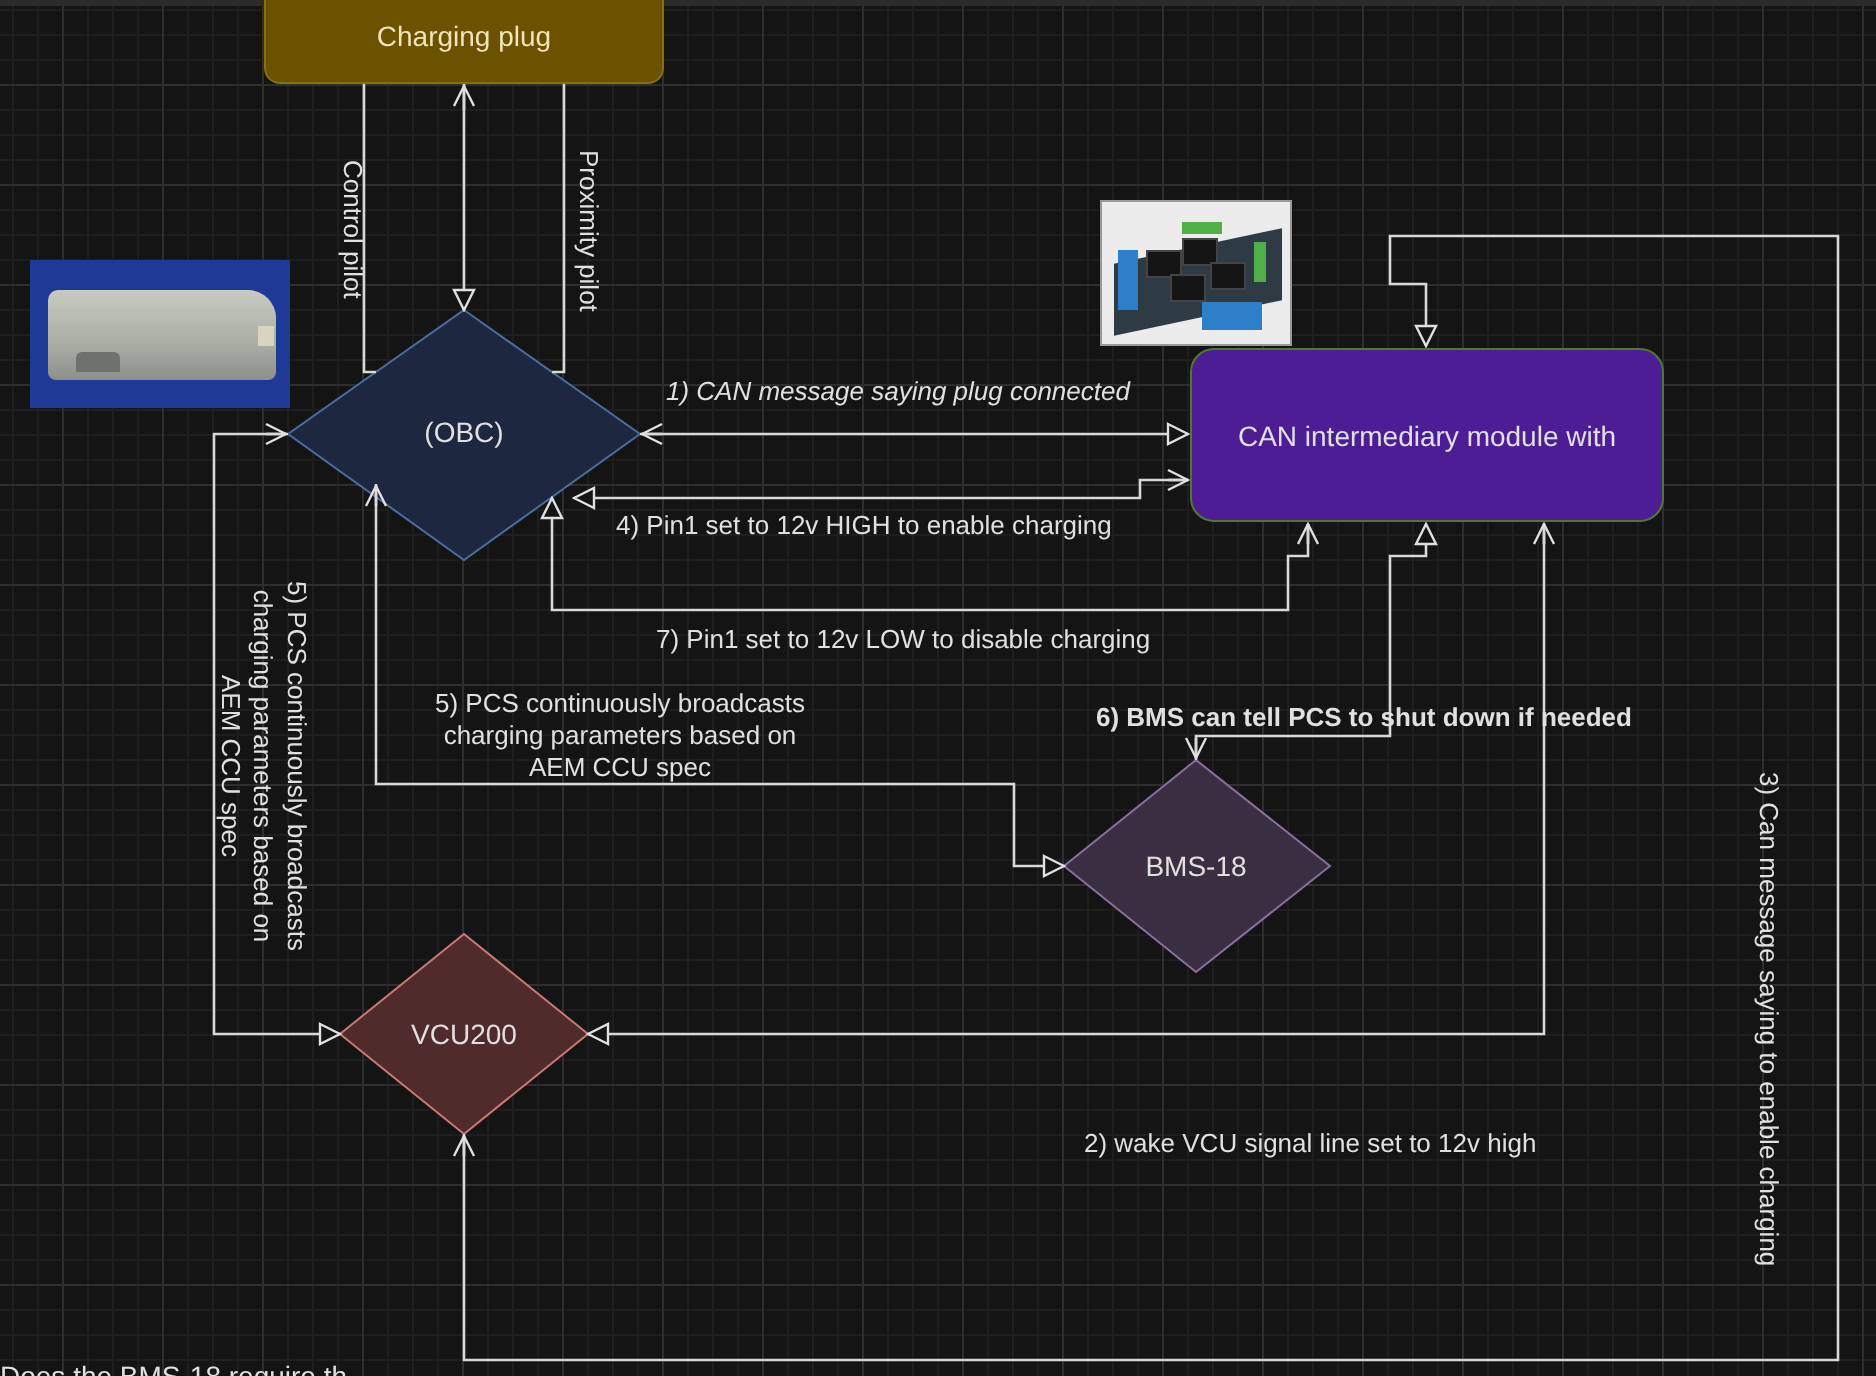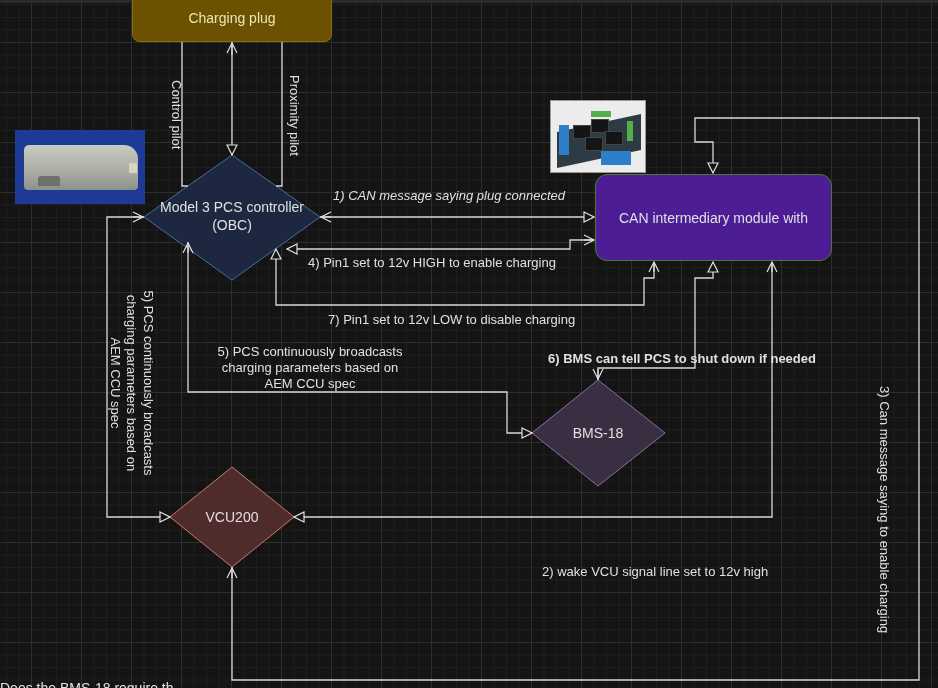--- a/index.html
+++ b/index.html
@@ -11,21 +11,21 @@
         linear-gradient(to bottom, #2e2e2e 1px, transparent 1px),
         linear-gradient(to right, #1e1e1e 1px, transparent 1px),
         linear-gradient(to bottom, #1e1e1e 1px, transparent 1px);
       background-size: 50px 50px, 50px 50px, 12.5px 12.5px, 12.5px 12.5px;
       background-position: 31px -8px, 31px -8px, 6px 4.5px, 6px 4.5px;
       font-family: "Liberation Sans", sans-serif;
       color: #e6e6e6;
     }
     .topbar { position: absolute; left: 0; top: 0; width: 938px; height: 3px; background: #2a2b2d; }
     svg.edges { position: absolute; left: 0; top: 0; }
-    .node { position: absolute; display: flex; align-items: center; justify-content: center; text-align: center; font-size: 14px; line-height: 18px; }
+    .node { position: absolute; display: flex; align-items: center; justify-content: center; text-align: right; font-size: 14px; line-height: 18px; }
     .plug { left: 132px; top: 0; width: 200px; height: 42px; background: #6a5200; border: 1px solid #8a6e10; border-top: none; border-radius: 0 0 8px 8px; color: #f0e4b8; box-sizing: border-box; padding-bottom: 6px; }
     .can { left: 595px; top: 174px; width: 237px; height: 87px; background: #4c1d95; border: 1px solid #4f7a2e; border-radius: 12px; box-sizing: border-box; color: #e0e0e0; }
     .lbl { position: absolute; font-size: 13px; line-height: 16px; color: #e0e0e0; white-space: nowrap; }
     .rot-cw { transform-origin: 0 0; transform: rotate(90deg); }
     .center { text-align: center; }
     .img-box { position: absolute; overflow: hidden; }
     .pcs-img { left: 15px; top: 130px; width: 130px; height: 74px; background: #1f3a96; }
     .pcs-img .body { position: absolute; left: 9px; top: 15px; width: 114px; height: 45px; background: linear-gradient(180deg,#c7cbc0,#a9ada4 60%,#8d908a); border-radius: 5px 14px 4px 4px; }
     .pcs-img .dent { position: absolute; left: 23px; top: 46px; width: 22px; height: 10px; background: #6f716c; border-radius: 3px 3px 0 0; }
     .pcs-img .tag { position: absolute; left: 114px; top: 33px; width: 8px; height: 10px; background: #d8d4c0; }
@@ -90,21 +90,20 @@
     <path d="M232,578 L232,568" marker-end="url(#open)"></path>
   </g>
 </svg>
 
 <div class="node plug">
   <span>Charging plug</span>
 </div>
 
 <div class="node" style="left:144px;top:196px;width:176px;height:40px;color:#e0e0e0;">
   <div>
-    <div>Model 3 PCS controller</div>
     <div>(OBC)</div>
   </div>
 </div>
 
 <div class="node can">
   <div>
     <div>CAN intermediary module with</div>
   </div>
 </div>
 

